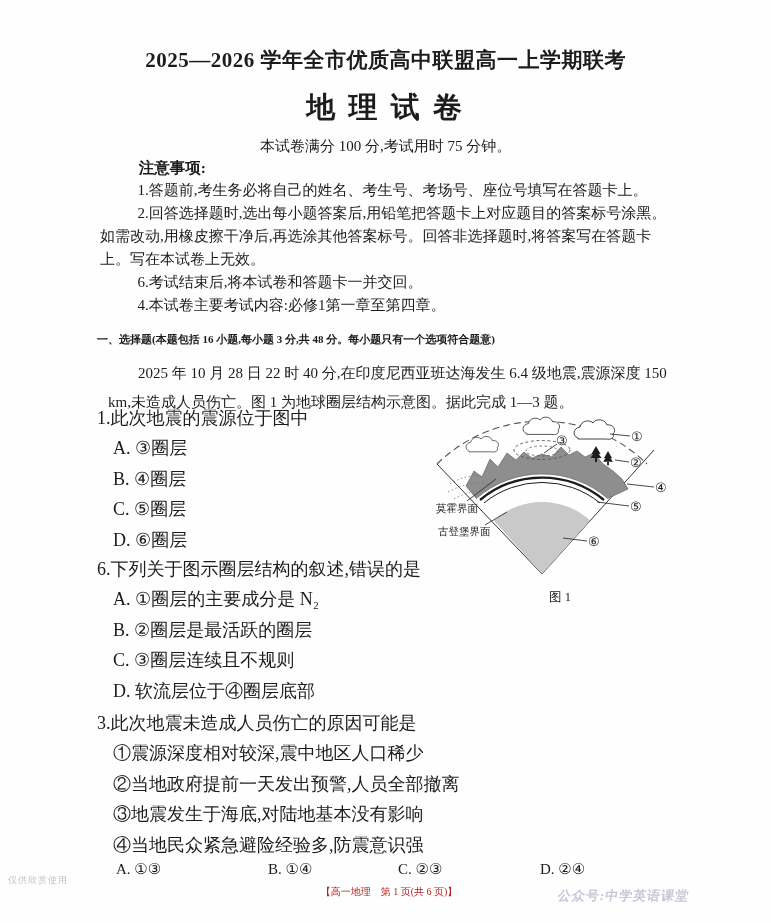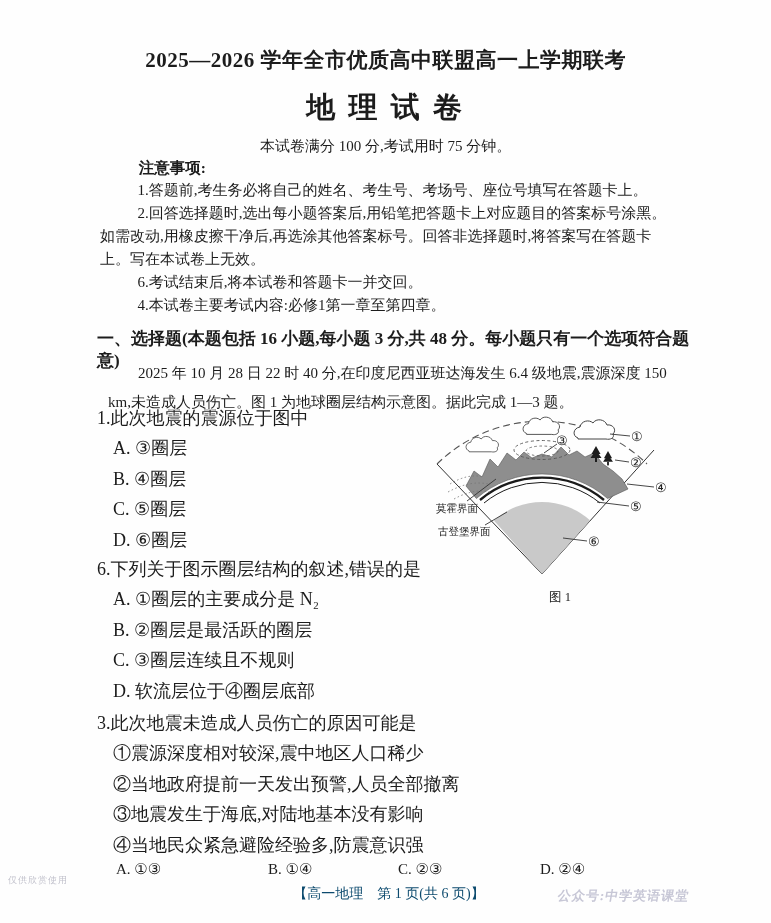--- a/index.html
+++ b/index.html
@@ -8,32 +8,32 @@
     background:#fefefe;overflow:hidden;
     font-family:"Liberation Serif","DejaVu Serif",serif;color:#1c1c1c;
   }
   .center{text-align:center;}
   .exam-session{position:absolute;top:46px;left:0;width:100%;font-size:21px;font-weight:700;letter-spacing:0.5px;}
   .paper-title{position:absolute;top:88px;left:0;width:100%;font-size:29px;font-weight:700;letter-spacing:3px;}
   .exam-info{position:absolute;top:137px;left:0;width:100%;font-size:15px;}
   .notice{position:absolute;left:100px;top:156px;width:580px;font-size:15px;}
   .notice-heading{margin:0 0 3px 8px;font-weight:700;font-size:15.5px;line-height:22px;}
   .notice p{margin:0;line-height:23px;text-indent:2.5em;}
-  .section-heading{position:absolute;left:97px;top:328px;width:600px;margin:0;font-weight:700;font-size:17px;line-height:22px;}
+  .section-heading{position:absolute;left:97px;top:328px;width:600px;margin:0;font-weight:700;font-size:11px;line-height:22px;}
   .passage{position:absolute;left:100px;top:351px;width:578px;margin:8px;font-size:15px;line-height:29px;text-indent:2em;}
   .question{position:absolute;left:97px;font-size:18px;width:335px;}
   .q1{top:403px;}
   .q2{top:554px;}
   .q3{top:708px;width:560px;}
   .q-stem{margin:0;line-height:30px;}
   .q-opt{margin:0;line-height:30.5px;padding-left:16px;}
   .answer-row{position:absolute;left:100px;top:856px;width:600px;height:26px;font-size:15px;}
   .answer-row span{position:absolute;top:0;line-height:26px;}
   .ans-a{left:16px;} .ans-b{left:168px;} .ans-c{left:298px;} .ans-d{left:440px;}
-  .footer-pageinfo{position:absolute;left:100px;top:885px;width:578px;text-align:center;font-size:14px;color:#0c4a6e;}
+  .footer-pageinfo{position:absolute;left:100px;top:885px;width:578px;text-align:center;font-size:10px;color:#b91c1c;}
   .wm-right{position:absolute;left:558px;top:887px;font-size:13px;font-weight:700;color:#c7c7d6;transform:skewX(-10deg);letter-spacing:1px;}
   .wm-left{position:absolute;left:8px;top:874px;font-size:9px;color:#bfbfca;letter-spacing:1px;}
   .figure{position:absolute;left:430px;top:394px;width:285px;height:214px;}
   .figure svg{display:block;}
   .figure text{font-family:"Liberation Serif","DejaVu Serif",serif;fill:#222;}
   .callout{font-size:13px;}
   .boundary-label{font-size:10.5px;}
   .fig-caption{font-size:12.5px;}
   .leader{stroke:#333;stroke-width:0.9;}
 </style>

